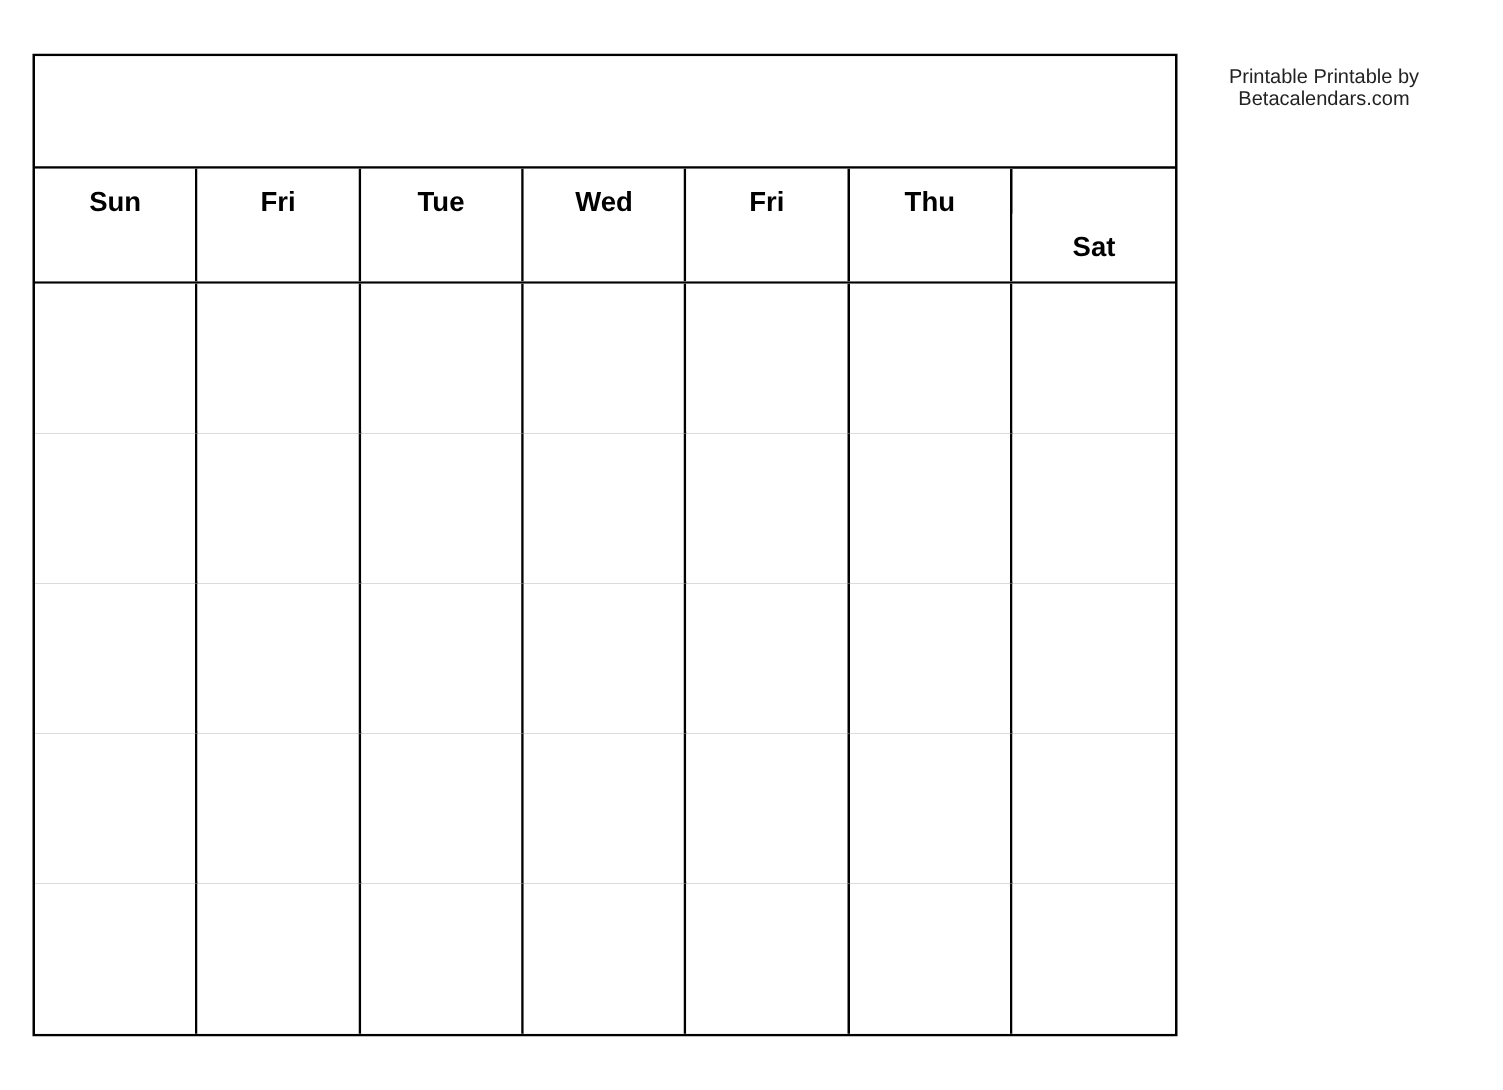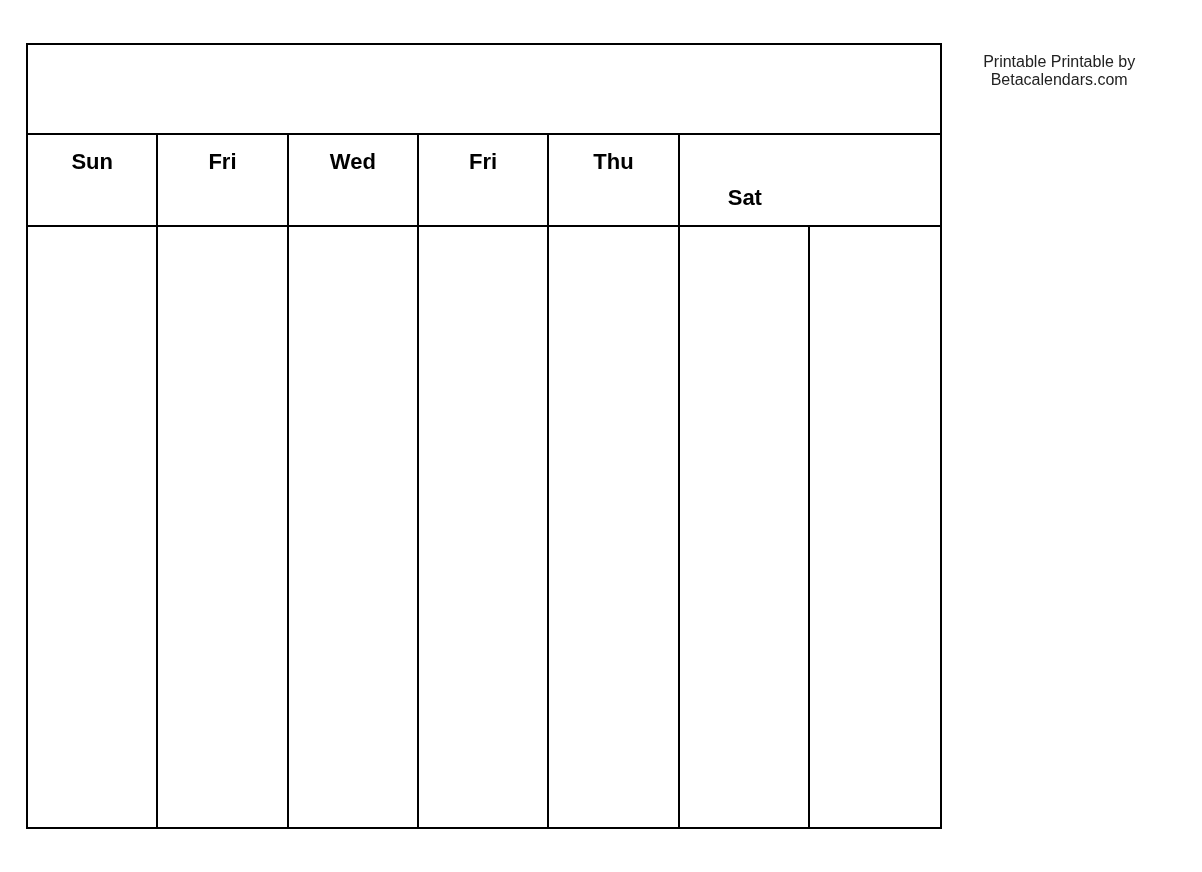--- a/index.html
+++ b/index.html
@@ -100,20 +100,23 @@
     </div>
 
     <div class="calendar-header-row">
       <div class="calendar-header-cell">
         <span>Sun</span>
       </div>
       <div class="calendar-header-cell">
         <span>Fri</span>
       </div>
       <div class="calendar-header-cell">
+        <span>Tue</span>
+      </div>
+      <div class="calendar-header-cell">
         <span>Wed</span>
       </div>
       <div class="calendar-header-cell">
         <span>Fri</span>
       </div>
       <div class="calendar-header-cell">
         <span>Thu</span>
       </div>
       <div class="calendar-header-cell">
         <span>Sat</span>

